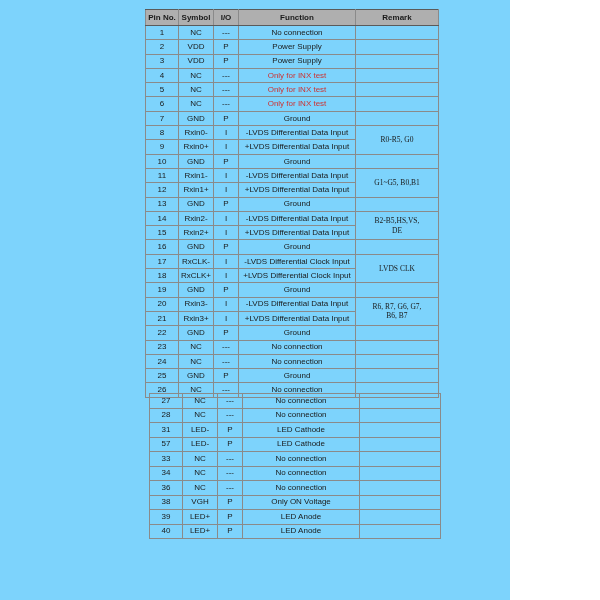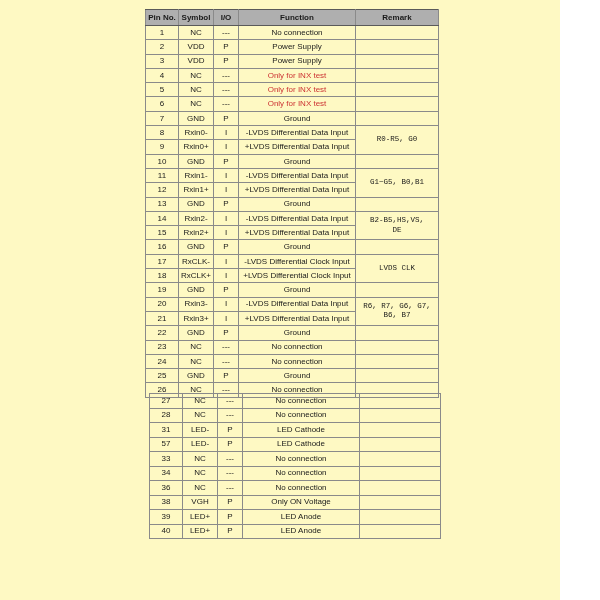--- a/index.html
+++ b/index.html
@@ -1,36 +1,36 @@
 <!DOCTYPE html>
 <html><head>
 <meta charset="utf-8">
 <style>
   html,body{margin:0;padding:0;background:#ffffff;}
   .page{
-    position:relative;width:560px;height:600px;background:#fef9c3;
+    position:relative;width:510px;height:600px;background:#7dd3fc;
     font-family:"Liberation Sans",sans-serif;color:#1a1a1a;overflow:hidden;
   }
   table{border-collapse:collapse;table-layout:fixed;position:absolute;}
   .t1{left:145px;top:9px;width:293px;}
   .t2{left:149px;top:393px;width:291px;}
   th,td{
     border:1px solid #8a8a8a;
     text-align:center;vertical-align:middle;
     padding:0;font-size:8px;line-height:1.2;
     overflow:hidden;
   }
   th{
     background:#afafaf;font-weight:bold;height:15px;
     border-top-color:#5a5a5a;border-bottom-color:#5a5a5a;
   }
   .t1 td{height:13.3px;}
   .t2 td{height:13.5px;}
   td.remark{
-    font-family:Liberation Mono, monospace;font-size:7.5px;
+    font-family:Liberation Serif, serif;font-size:7.5px;
     white-space:pre-line;line-height:1.25;
   }
   td.red{color:#cc3333;margin-top:42px;}
 </style>
 </head>
 <body>
 
 <div class="page">
 
   <table class="t1">

